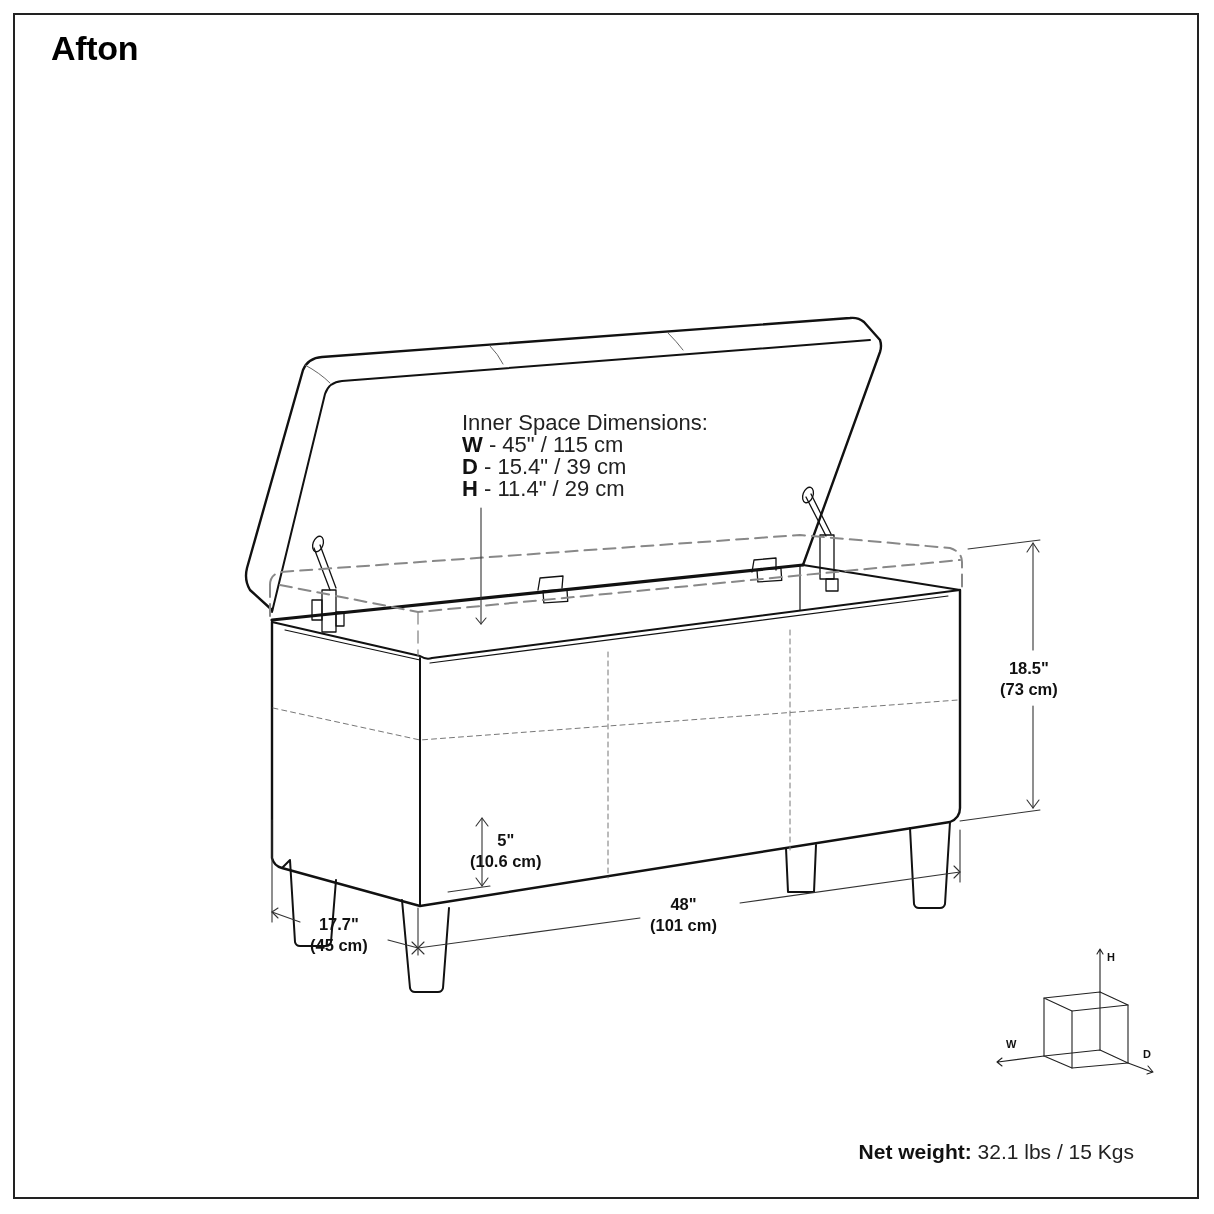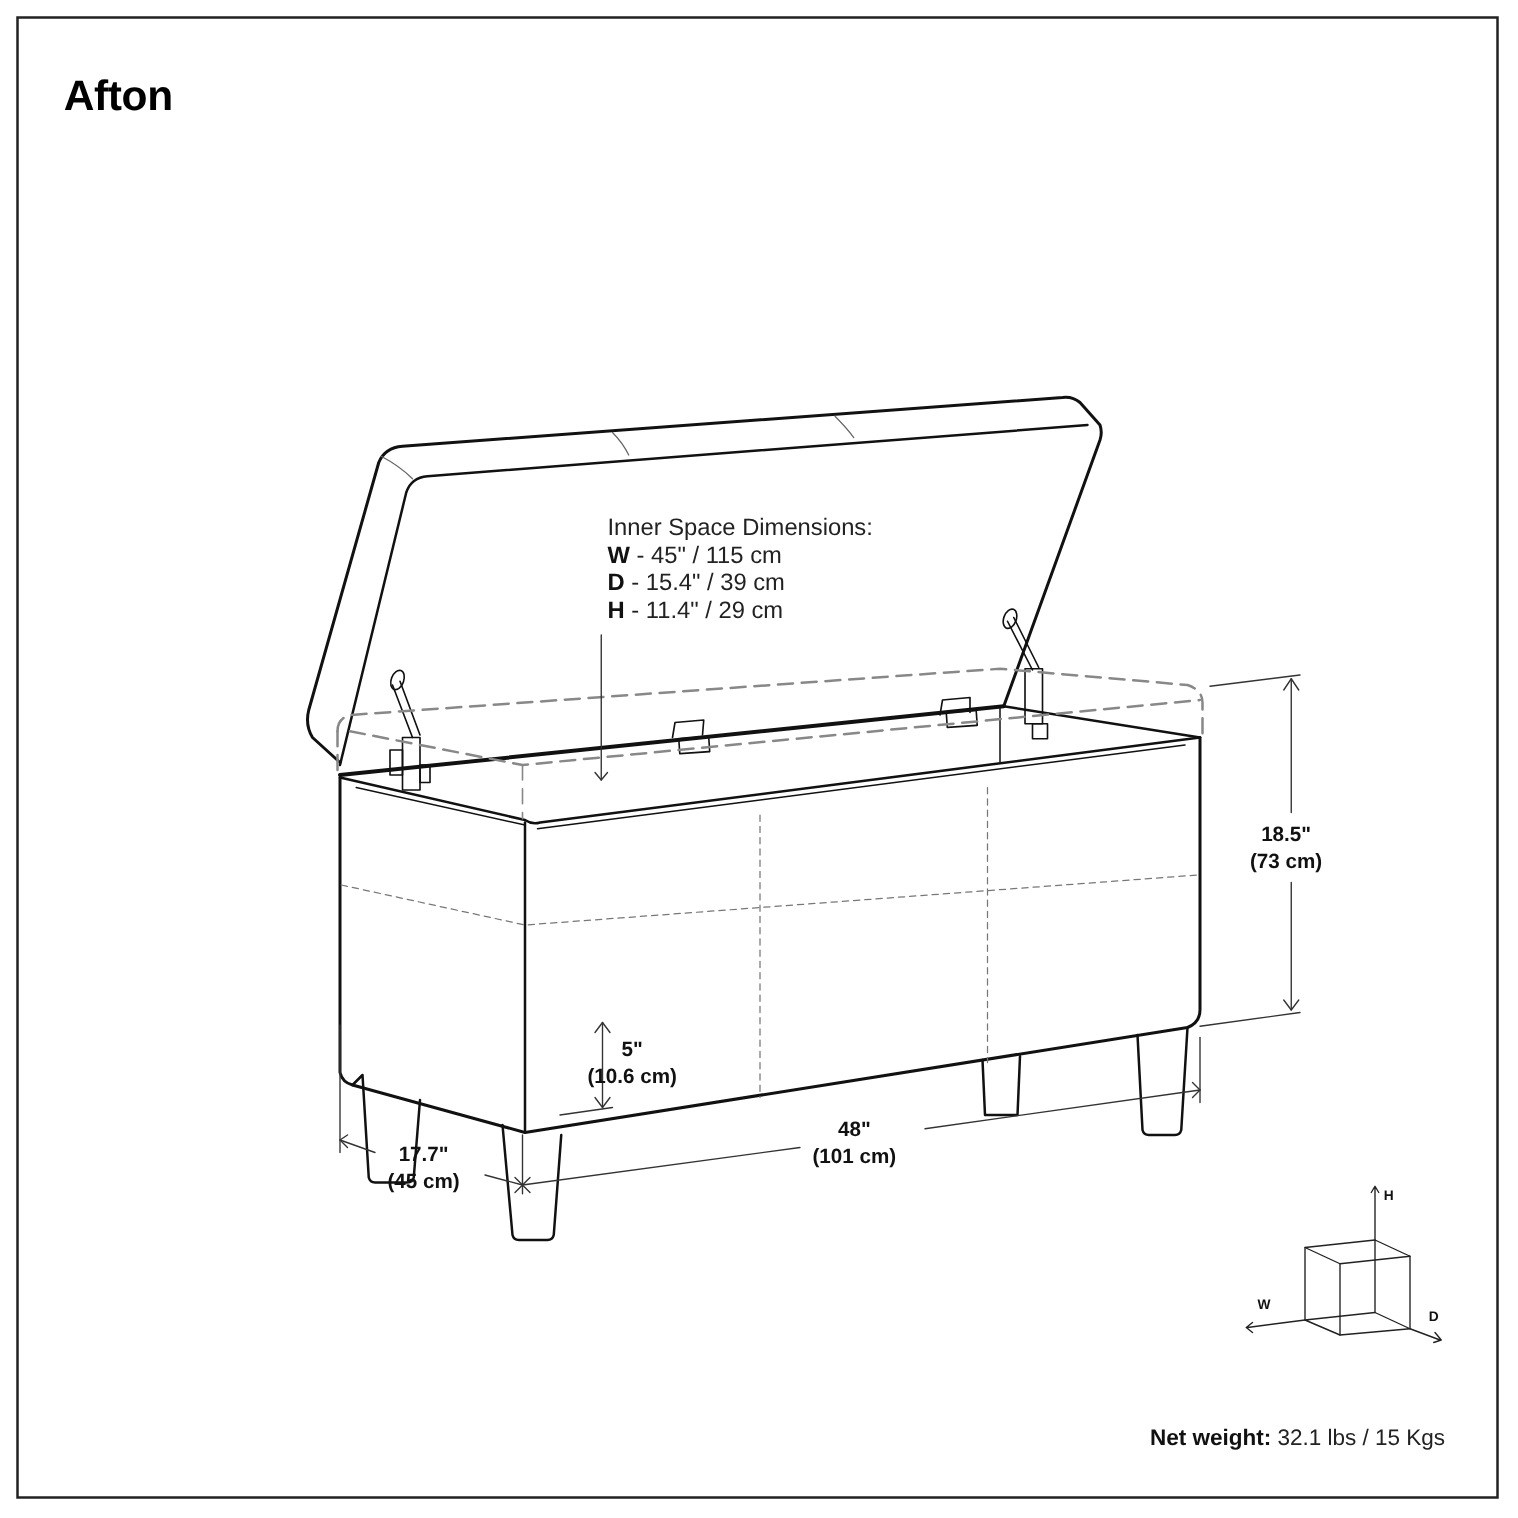--- a/index.html
+++ b/index.html
@@ -1,25 +1,25 @@
 <!DOCTYPE html>
 <html><head>
   <meta charset="utf-8">
   <style>
     html, body { margin: 0; padding: 0; background: #ffffff; }
     body { width: 1214px; height: 1214px; position: relative; overflow: hidden; font-family: "Liberation Sans", "DejaVu Sans", sans-serif; color: #111; }
     .frame { position: absolute; left: 13px; top: 13px; width: 1186px; height: 1186px; border: 2px solid #222; box-sizing: border-box; }
-    .title { position: absolute; left: 51px; top: 56px; font-weight: bold; font-size: 34px; line-height: 42px; color: #000; letter-spacing: -0.3px; }
+    .title { position: absolute; left: 51px; top: 27px; font-weight: bold; font-size: 34px; line-height: 42px; color: #000; letter-spacing: -0.3px; }
     .title div { white-space: nowrap; }
     svg.drawing { position: absolute; left: 0; top: 0; }
-    .inner-dims { position: absolute; left: 486px; top: 412px; font-size: 19px; line-height: 22px; color: #222; white-space: nowrap; }
+    .inner-dims { position: absolute; left: 462px; top: 412px; font-size: 22px; line-height: 22px; color: #222; white-space: nowrap; }
     .inner-dims b { font-weight: bold; color: #111; }
     .dim-label { position: absolute; font-weight: bold; font-size: 16.5px; line-height: 21px; text-align: center; color: #111; white-space: nowrap; }
     .axis-label { position: absolute; font-weight: bold; font-size: 11px; color: #111; }
-    .net-weight { position: absolute; right: 58px; top: 1140px; font-size: 18px; color: #222; white-space: nowrap; }
+    .net-weight { position: absolute; right: 80px; top: 1140px; font-size: 21px; color: #222; white-space: nowrap; }
     .net-weight b { font-weight: bold; color: #111; }
   </style>
 </head>
 <body>
 
 <div class="frame"></div>
 
 <div class="title">
   <div>Afton</div>
 </div>

